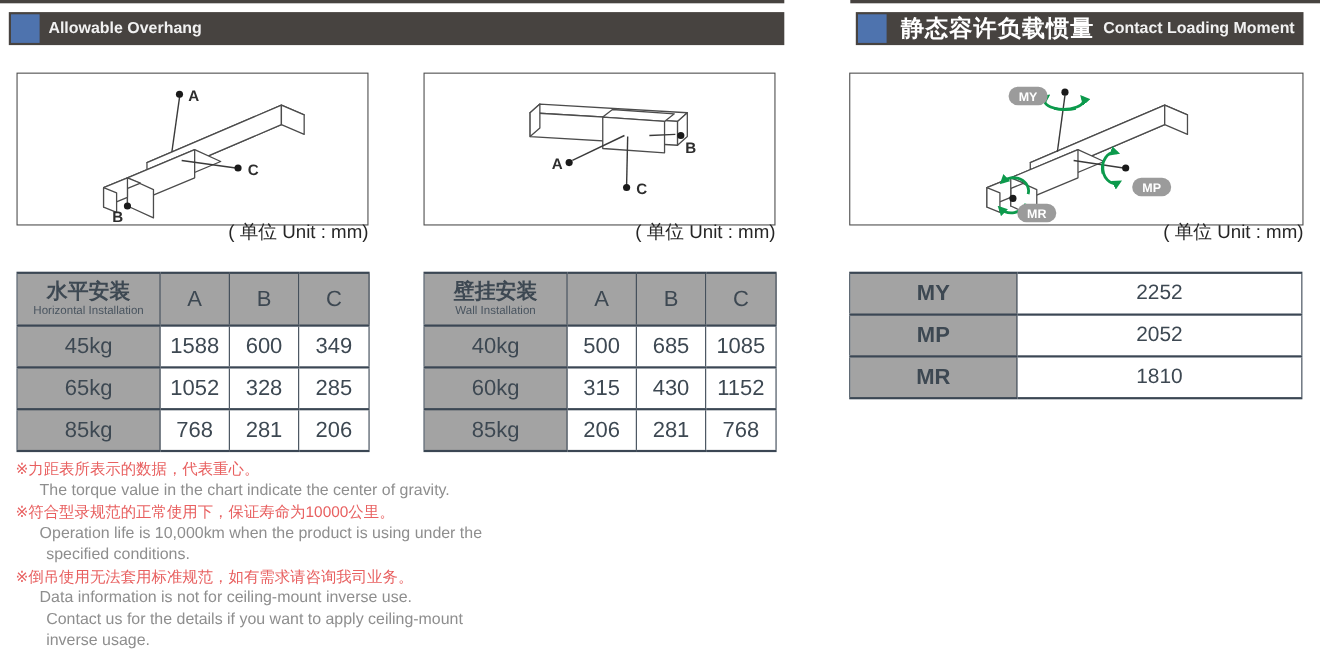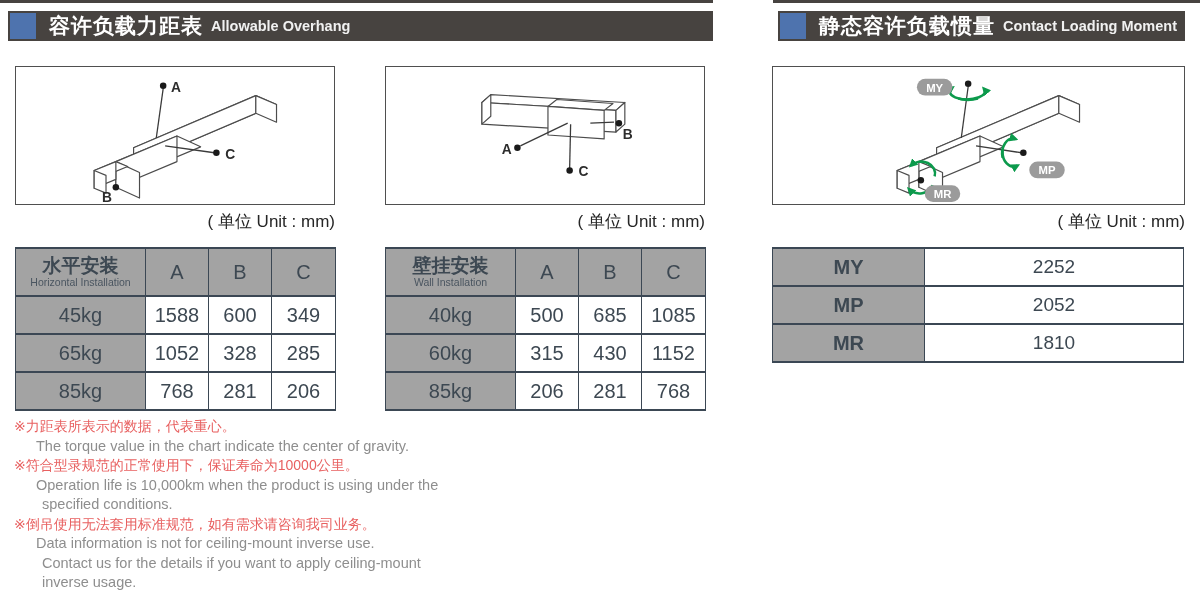--- a/index.html
+++ b/index.html
@@ -18,21 +18,21 @@
   .accent-square{width:26px;height:26px;background:#4e73ae;margin-left:2px;flex:0 0 auto;}
   .hbar .zh{color:#ffffff;font-weight:bold;font-size:21px;margin-left:13px;letter-spacing:1px;white-space:nowrap;}
   .hbar .en{color:#f1f1f1;font-size:14.5px;margin-left:8px;white-space:nowrap;font-weight:600;}
   
   .dbox{position:absolute;top:66px;height:137px;border:1px solid #4f4f4f;background:#ffffff;}
   .dbox.d1{left:15px;width:318px;}
   .dbox.d2{left:385px;width:318px;}
   .dbox.d3{left:772px;width:411px;}
   .dbox svg{display:block;width:100%;height:100%;}
   
-  .unit{position:absolute;top:210px;font-size:17px;color:#262626;text-align:right;font-weight:500;}
+  .unit{position:absolute;top:199px;font-size:17px;color:#262626;text-align:right;font-weight:500;}
   .unit.u1{left:15px;width:320px;}
   .unit.u2{left:385px;width:320px;}
   .unit.u3{left:763px;width:422px;}
   
   .spec-table{position:absolute;top:247px;border-collapse:collapse;table-layout:fixed;color:#3d4852;}
   .spec-table.t1{left:15px;}
   .spec-table.t2{left:385px;border-radius:15px;}
   .spec-table.t3{left:772px;}
   .spec-table td{
     border:1px solid #3b4754;border-top:2px solid #3b4754;border-bottom:2px solid #3b4754;
@@ -61,21 +61,20 @@
 </head>
 <body>
 
 <div class="page">
 
   <div class="topline left"></div>
   <div class="topline right"></div>
 
   <div class="hbar left">
     <div class="accent-square"></div>
-    <span class="zh">容许负载力距表</span>
     <span class="en">Allowable Overhang</span>
   </div>
 
   <div class="hbar right">
     <div class="accent-square"></div>
     <span class="zh">静态容许负载惯量</span>
     <span class="en">Contact Loading Moment</span>
   </div>
 
   <div class="dbox d1">

